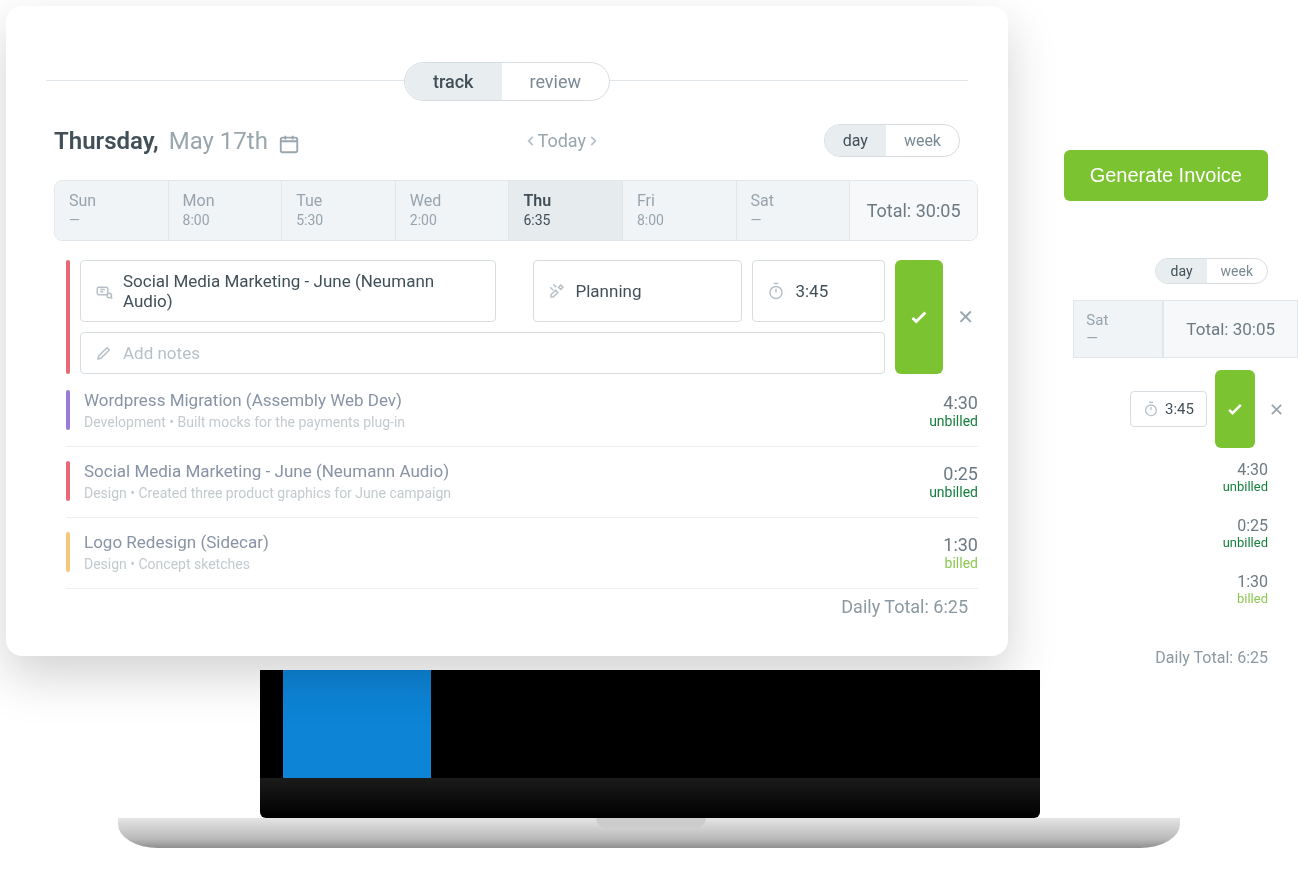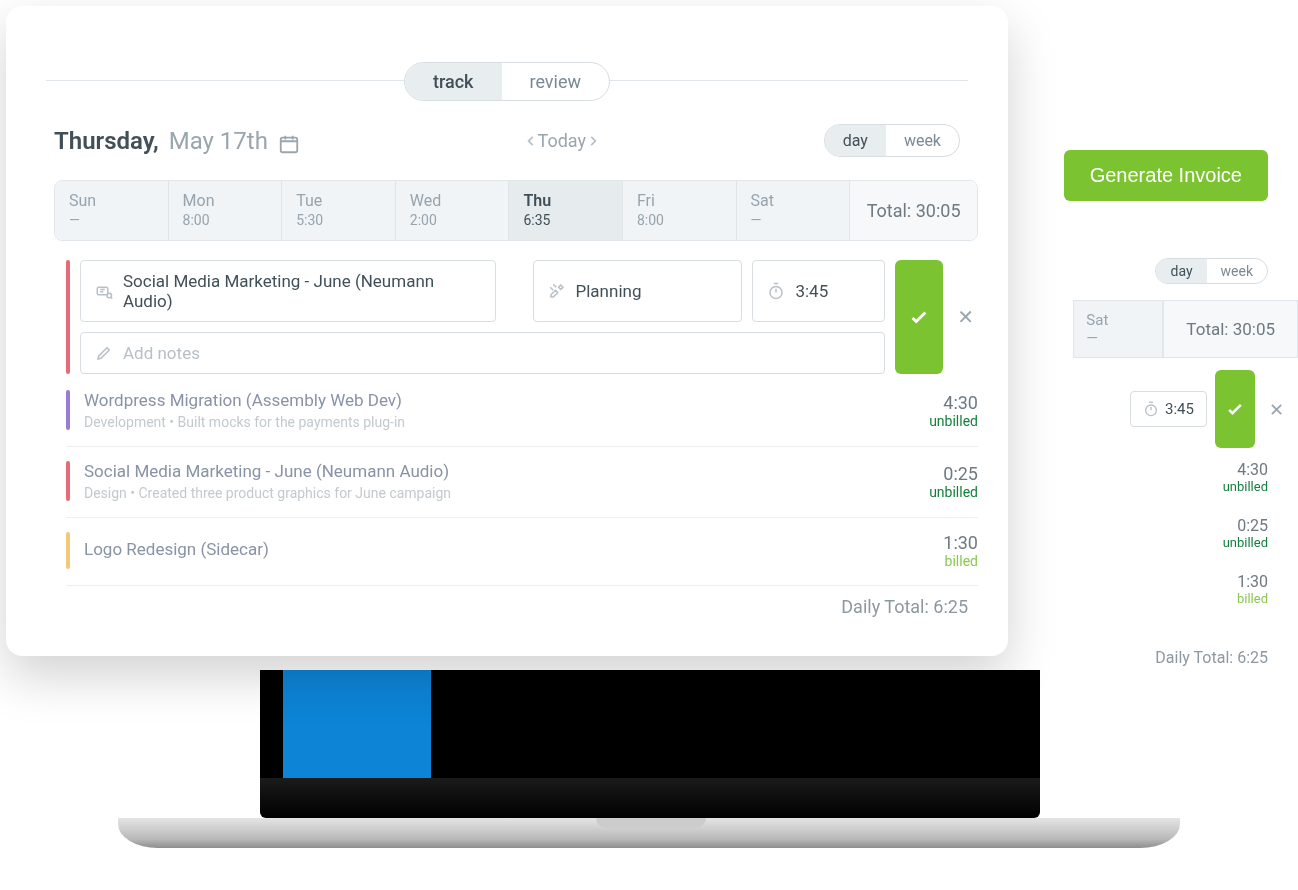--- a/index.html
+++ b/index.html
@@ -429,20 +429,21 @@
       </div>
       <div class="right">
         <div class="t">0:25</div>
         <div class="s unbilled">unbilled</div>
       </div>
     </div>
     <div class="entry">
       <div class="cbar" style="background:#f2c97a"></div>
       <div class="info">
         <div class="title">Logo Redesign (Sidecar)</div>
+        <div class="meta">Design  •  Concept sketches</div>
       </div>
       <div class="right">
         <div class="t">1:30</div>
         <div class="s billed">billed</div>
       </div>
     </div>
   </div>
 
   <div class="daily-total">Daily Total: 6:25</div>
 </div>

